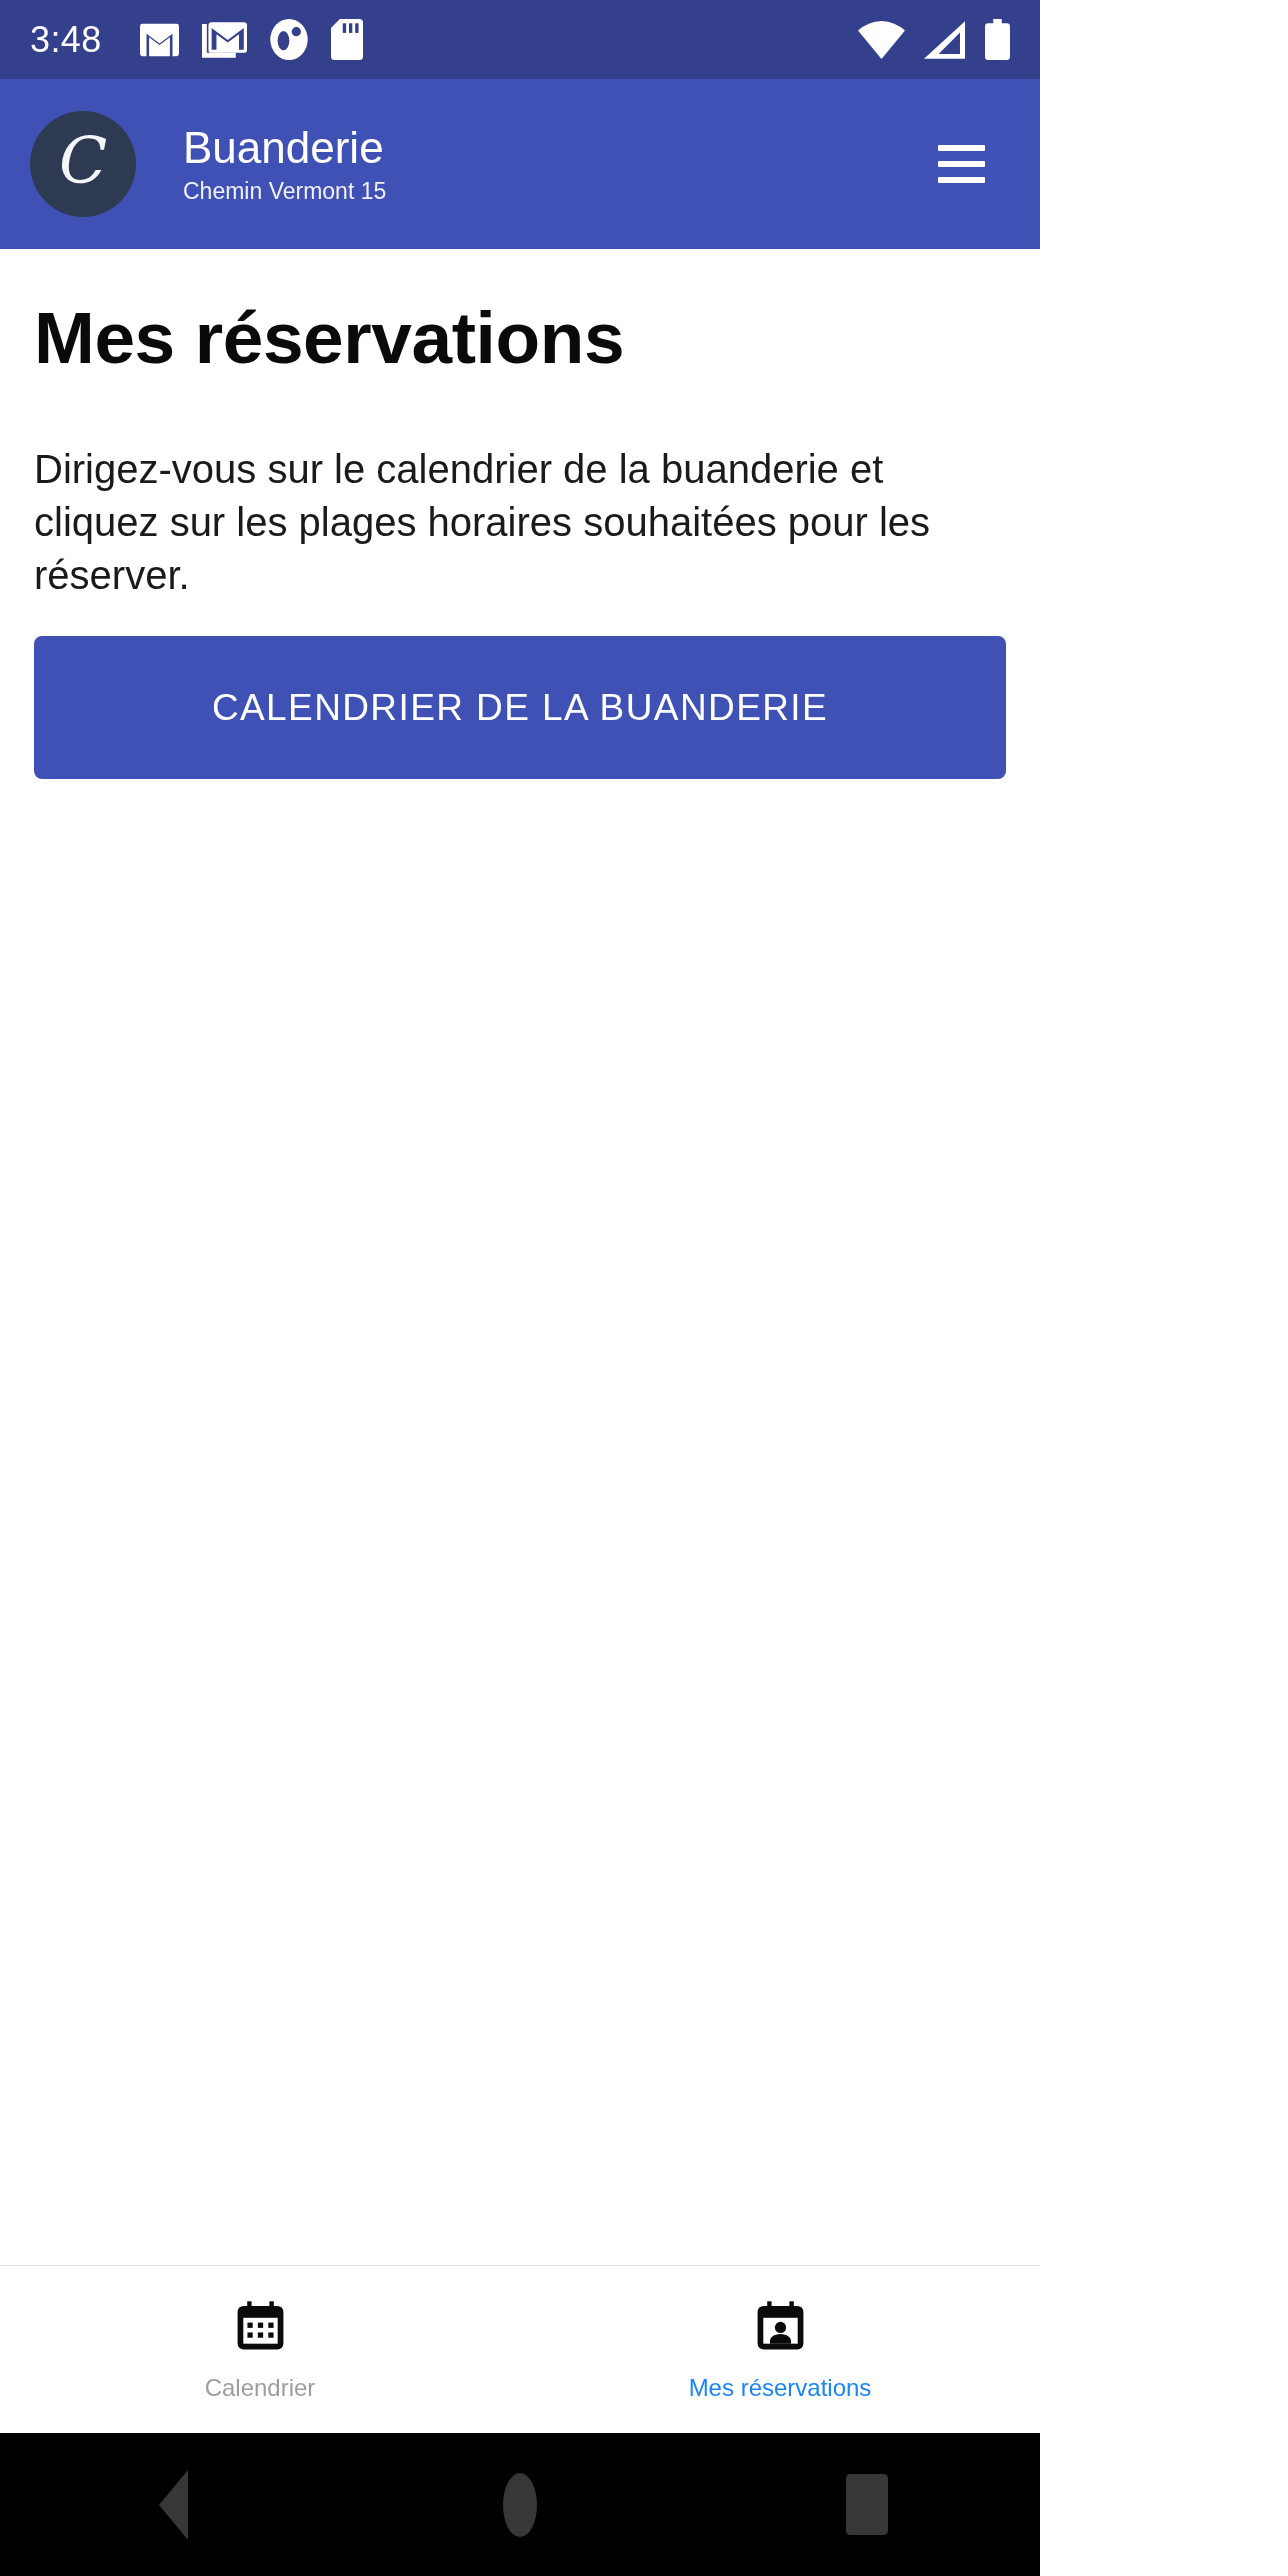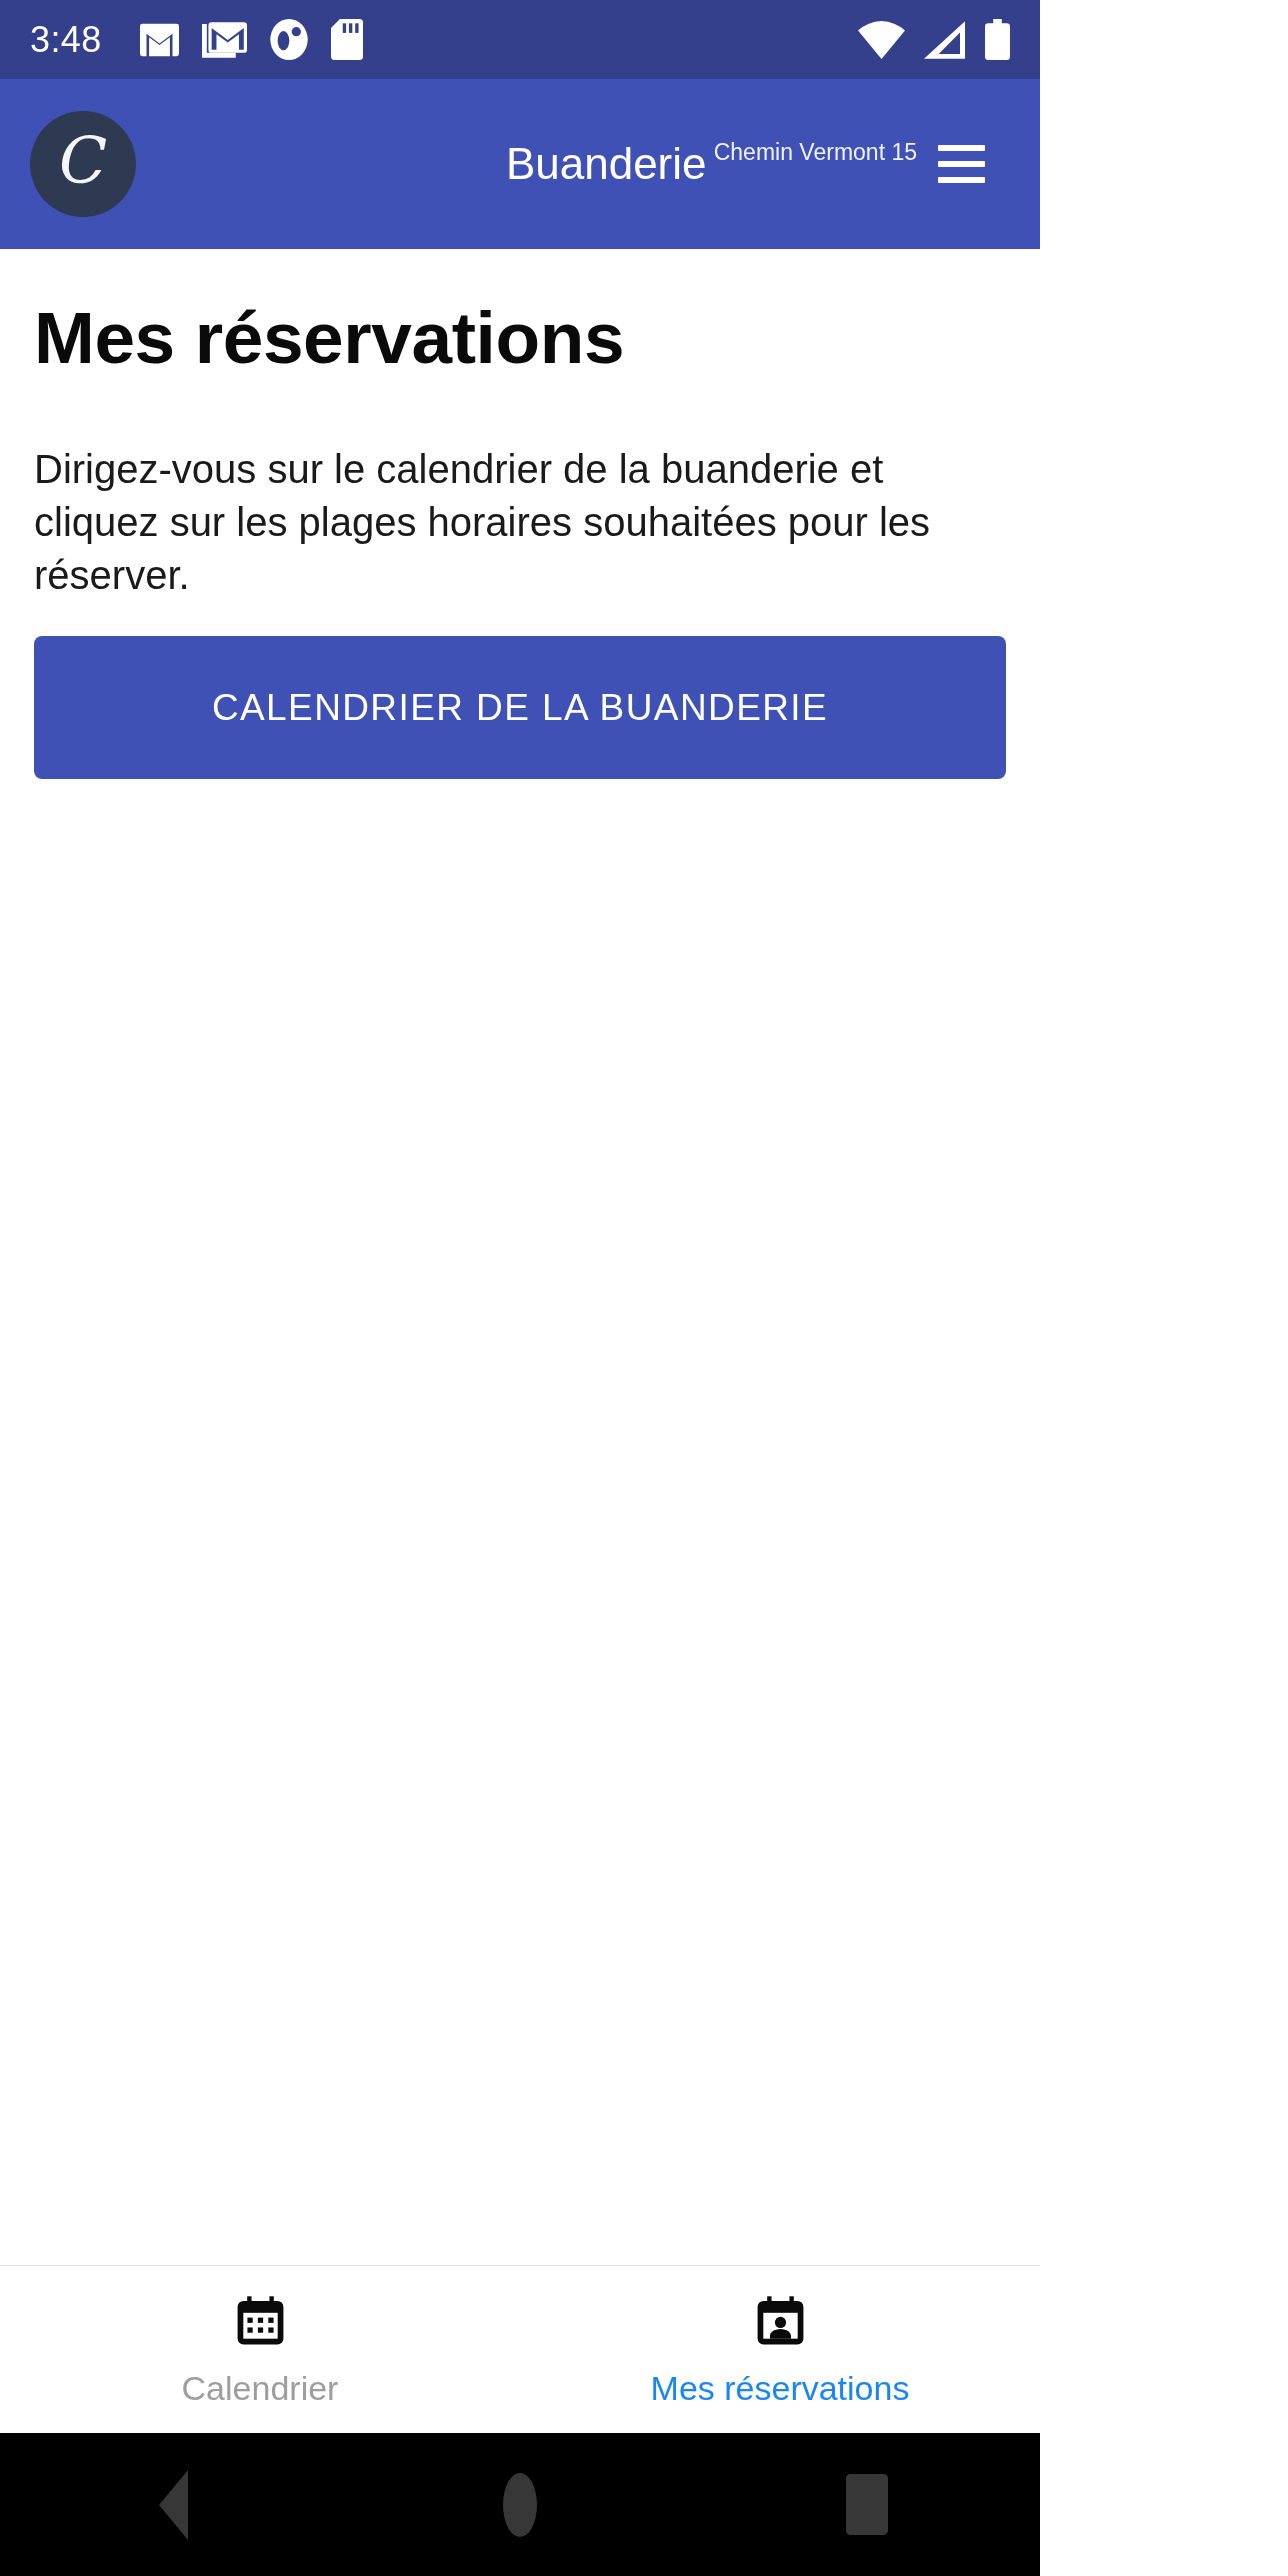--- a/index.html
+++ b/index.html
@@ -73,22 +73,22 @@
     color: #f4f6fa;
     font-family: "DejaVu Serif", serif;
     font-style: italic;
     font-size: 63px;
     line-height: 1;
     transform: translateY(-2.7px);
   }
   .app-bar-titles {
     margin-left: 47px;
     display: flex;
-    flex-direction: row;
-    justify-content: flex-end;
+    flex-direction: column;
+    justify-content: space-between;
     gap: 7.2px;
     flex: 1 1 auto;
     min-width: 0;
   }
   .app-title {
     color: #ffffff;
     font-size: 44px;
     line-height: 1.08;
     white-space: nowrap;
   }
@@ -172,21 +172,21 @@
     height: 100%;
     display: flex;
     flex-direction: column;
     align-items: center;
     justify-content: center;
     gap: 19.7px;
     cursor: pointer;
   }
   .nav-icon { display: block; }
   .nav-label {
-    font-size: 34px;
+    font-size: 24px;
     line-height: 1;
   }
   .nav-label.inactive { color: #9e9e9e; }
   .nav-label.active { color: #1a85f5; }
 
   
   .android-nav {
     flex: 0 0 auto;
     height: 143px;
     background: #000000;

